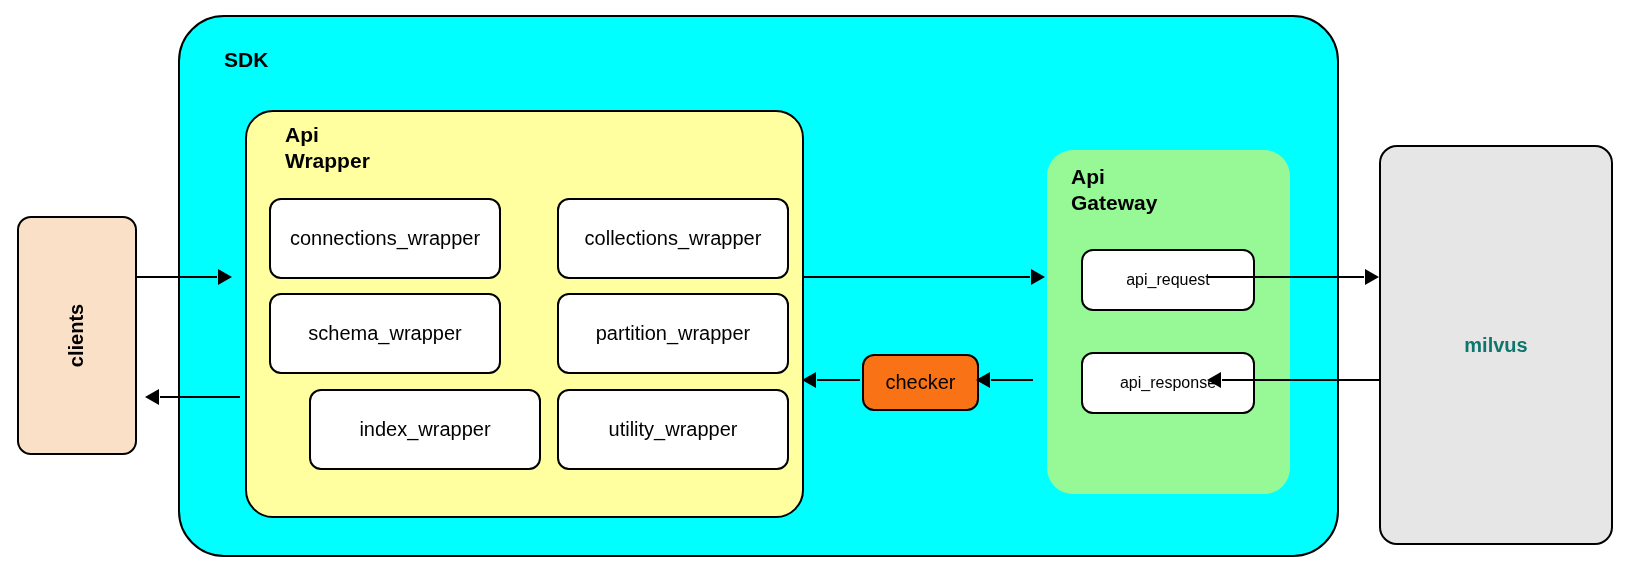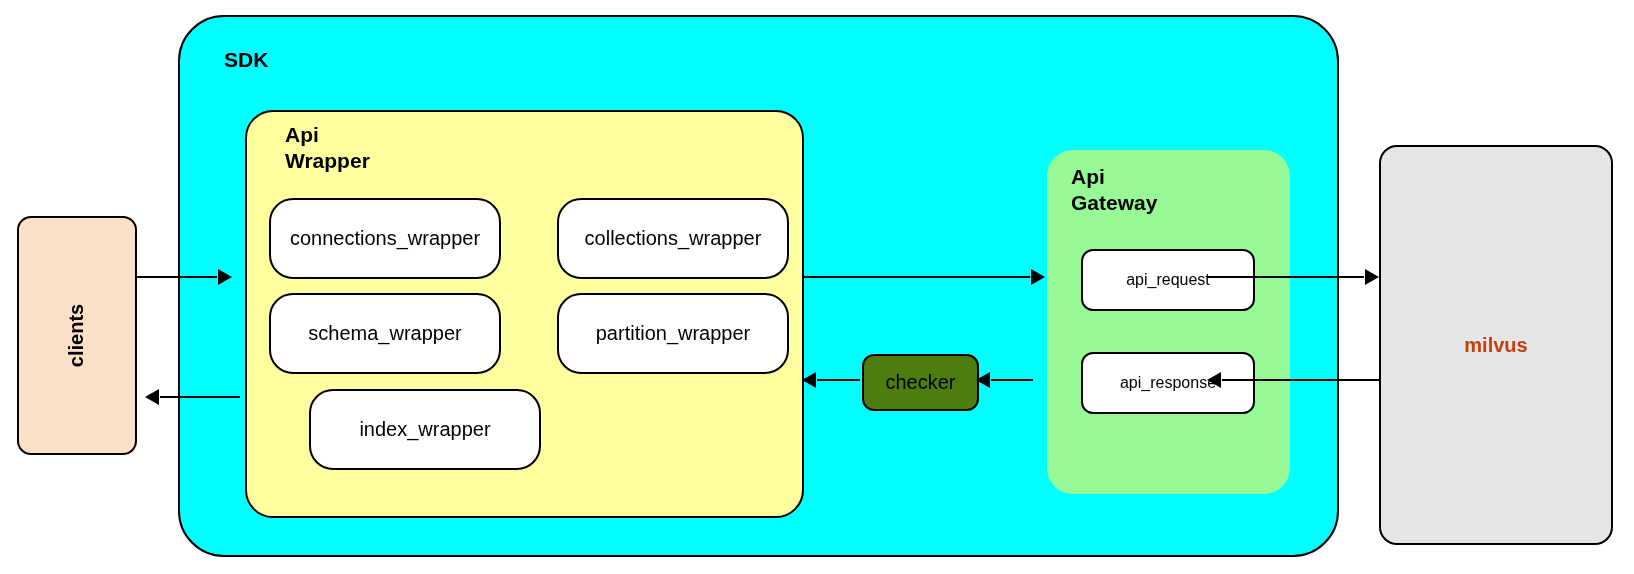--- a/index.html
+++ b/index.html
@@ -93,21 +93,21 @@
     font-weight: bold;
     color: #000000;
     line-height: 1.22;
     text-align: left;
     white-space: pre-line;
   }
 
   
   .leaf-box {
     background: #ffffff;
-    border-radius: 24px;
+    border-radius: 12px;
     font-size: 20px;
     color: #000000;
   }
 
   .wbox { width: 232px; height: 81px; }
 
   
   .gbox {
     width: 174px;
     height: 62px;
@@ -116,21 +116,21 @@
     border-radius: 12px;
     font-size: 16px;
   }
 
   
   .checker-box {
     left: 860px;
     top: 352px;
     width: 117px;
     height: 57px;
-    background: #4d7c0f;
+    background: #f97316;
     border-radius: 12px;
     font-size: 20px;
   }
 
   
   .clients-box {
     left: 17px;
     top: 216px;
     width: 120px;
     height: 239px;
@@ -148,21 +148,21 @@
   
   .milvus-box {
     left: 1379px;
     top: 145px;
     width: 234px;
     height: 400px;
     background: #e6e6e6;
     border-radius: 18px;
     font-size: 20px;
     font-weight: bold;
-    color: #c2410c;
+    color: #0f766e;
   }
 
   
   .arrow {
     position: absolute;
     height: 2px;
     background: #000000;
   }
   .arrow::after {
     content: "";
@@ -200,20 +200,21 @@
       <div class="container-title">Api
 Wrapper</div>
 
       <div class="node leaf-box wbox" style="left:22px; top:86px;">connections_wrapper</div>
       <div class="node leaf-box wbox" style="left:310px; top:86px;">collections_wrapper</div>
 
       <div class="node leaf-box wbox" style="left:22px; top:181px;">schema_wrapper</div>
       <div class="node leaf-box wbox" style="left:310px; top:181px;">partition_wrapper</div>
 
       <div class="node leaf-box wbox" style="left:22px; top:277px;margin-left:40px;">index_wrapper</div>
+      <div class="node leaf-box wbox" style="left:310px; top:277px;">utility_wrapper</div>
     </div>
 
     <div class="node checker-box" style="left:682px; top:337px;">checker</div>
 
     <div class="node container-gateway" style="left:867px; top:133px;">
       <div class="container-title">Api
 Gateway</div>
 
       <div class="node leaf-box gbox" style="left:34px; top:99px;">api_request</div>
       <div class="node leaf-box gbox" style="left:34px; top:202px;">api_response</div>

